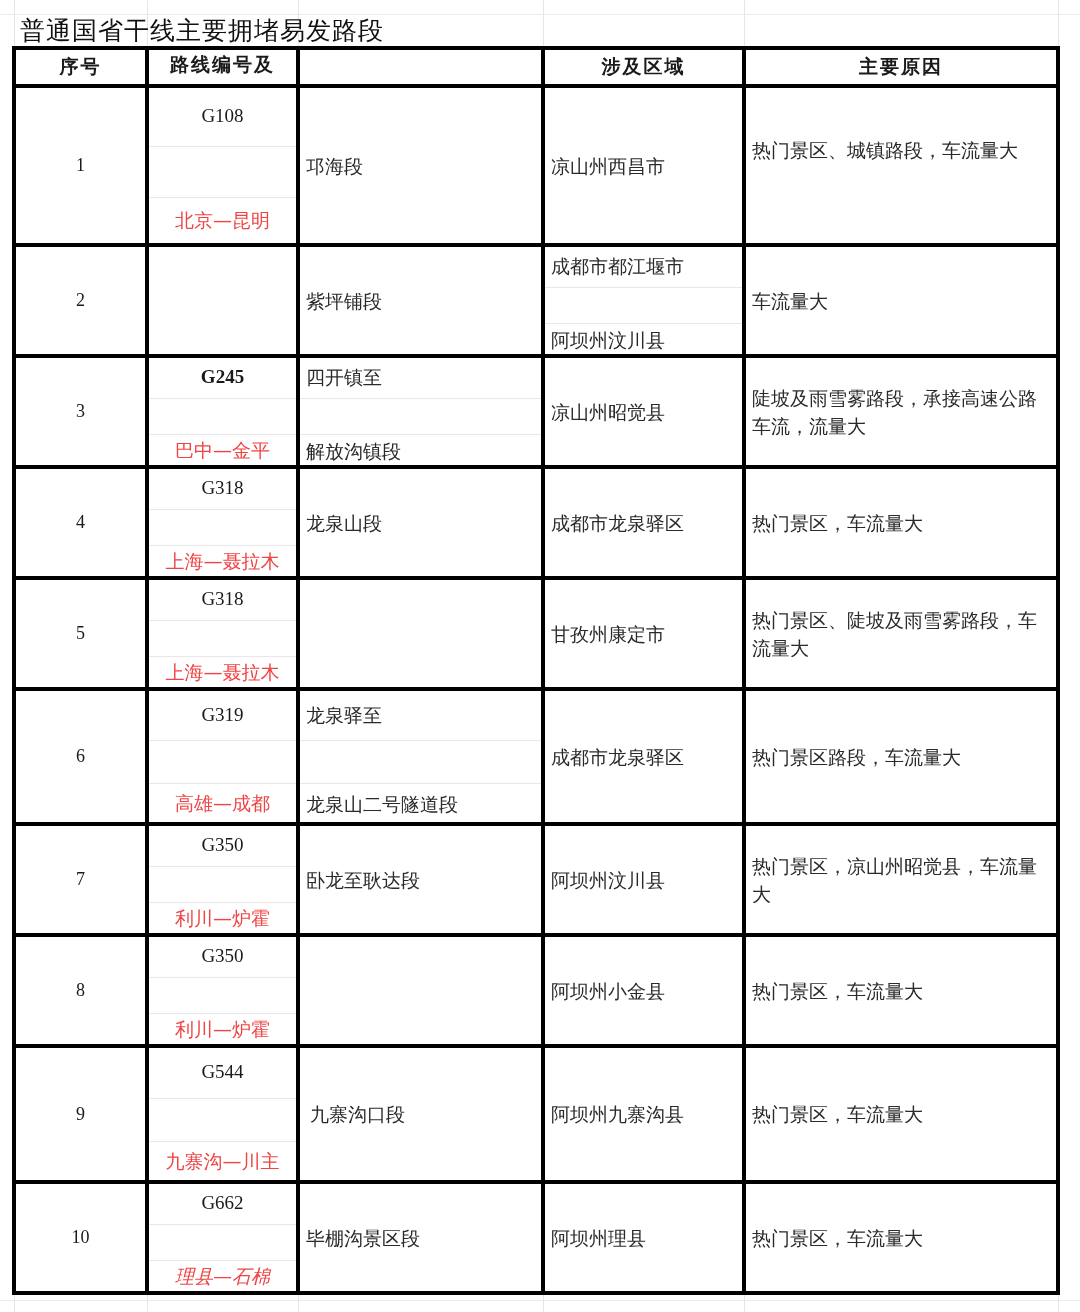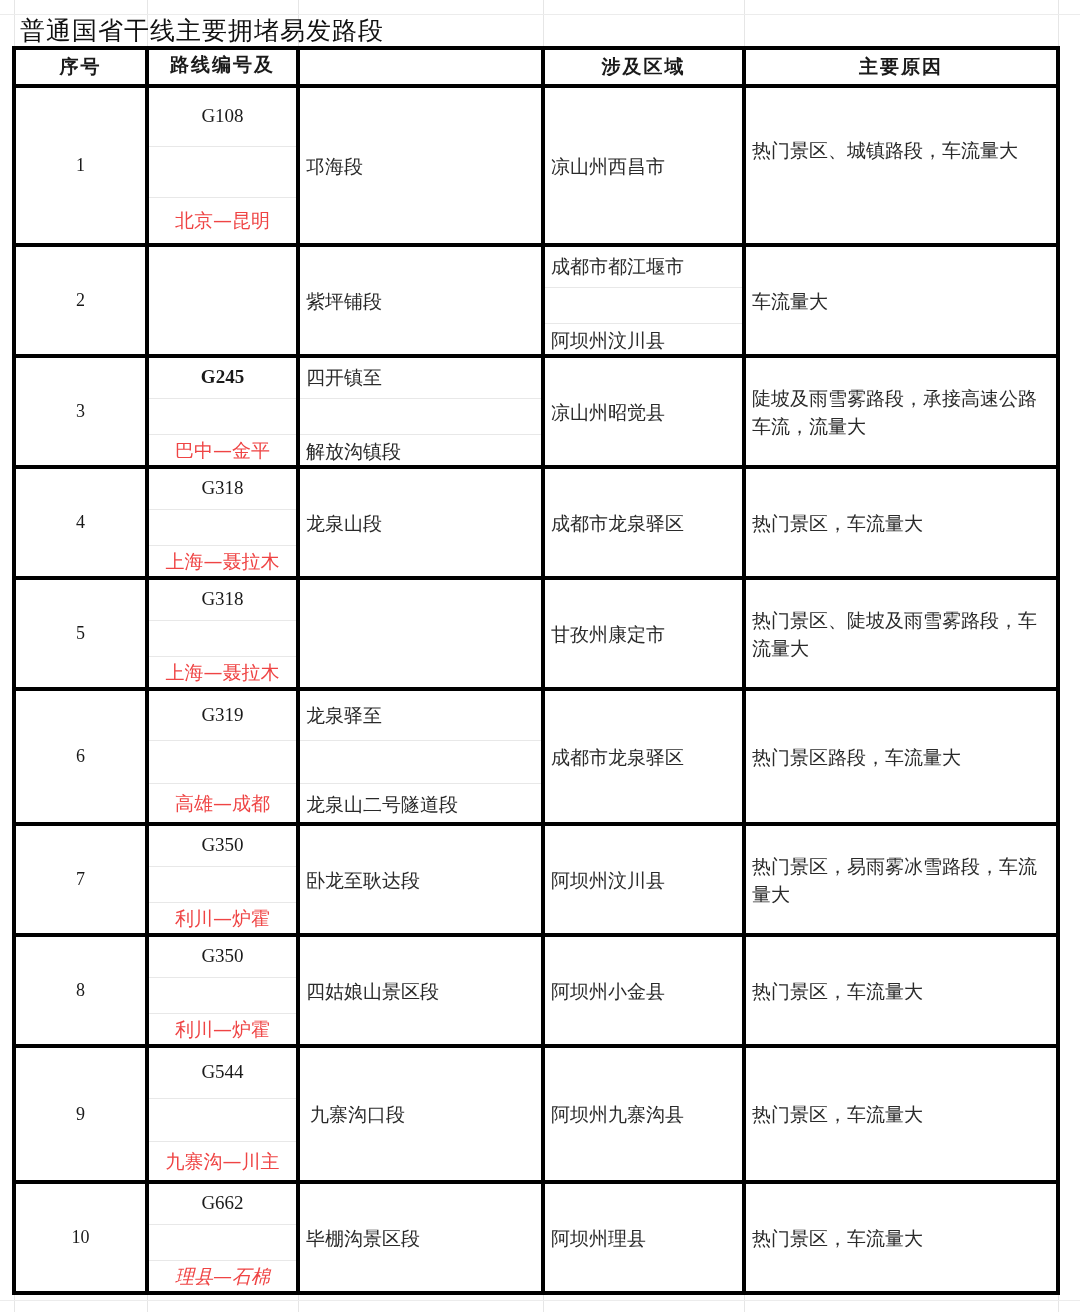--- a/index.html
+++ b/index.html
@@ -159,32 +159,29 @@
         <div class="cell route-name" style="left: 0px; top: 78px; width: 151px; height: 33px;">利川—炉霍</div>
         <div class="sub-line" style="left: 2px; right: 2px; top: 42px;"></div>
         <div class="sub-line" style="left: 2px; right: 2px; top: 78px;"></div>
       </div>
       <div class="cell" style="left: 284px; top: 0px; width: 245px; height: 111px; display: block;">
         <div class="cell txt" style="left: 0px; top: 0px; width: 245px; height: 111px;">卧龙至耿达段</div>
       </div>
       <div class="cell" style="left: 529px; top: 0px; width: 201px; height: 111px; display: block;">
         <div class="cell txt" style="left: 0px; top: 0px; width: 201px; height: 111px;">阿坝州汶川县</div>
       </div>
-      <div class="cell txt reason" style="left: 730px; top: 0px; width: 314px; height: 111px;">热门景区，易雨雾冰雪路段，车流量大</div>
+      <div class="cell txt reason" style="left: 730px; top: 0px; width: 314px; height: 111px;">热门景区，凉山州昭觉县，车流量大</div>
     </div>
     <div class="" style="position: absolute; left: 0px; top: 887px; width: 1044px; height: 111px;">
       <div class="cell num" style="left: 0px; top: 0px; width: 133px; height: 111px;">8</div>
       <div class="cell" style="left: 133px; top: 0px; width: 151px; height: 111px; display: block;">
         <div class="cell route-code" style="left: 0px; top: 0px; width: 151px; height: 42px;">G350</div>
         <div class="cell route-name" style="left: 0px; top: 78px; width: 151px; height: 33px;">利川—炉霍</div>
         <div class="sub-line" style="left: 2px; right: 2px; top: 42px;"></div>
         <div class="sub-line" style="left: 2px; right: 2px; top: 78px;"></div>
-      </div>
-      <div class="cell" style="left: 284px; top: 0px; width: 245px; height: 111px; display: block;">
-        <div class="cell txt" style="left: 0px; top: 0px; width: 245px; height: 111px;">四姑娘山景区段</div>
       </div>
       <div class="cell" style="left: 529px; top: 0px; width: 201px; height: 111px; display: block;">
         <div class="cell txt" style="left: 0px; top: 0px; width: 201px; height: 111px;">阿坝州小金县</div>
       </div>
       <div class="cell txt reason" style="left: 730px; top: 0px; width: 314px; height: 111px;">热门景区，车流量大</div>
     </div>
     <div class="" style="position: absolute; left: 0px; top: 998px; width: 1044px; height: 136px;">
       <div class="cell num" style="left: 0px; top: 0px; width: 133px; height: 136px;">9</div>
       <div class="cell" style="left: 133px; top: 0px; width: 151px; height: 136px; display: block;">
         <div class="cell route-code" style="left: 0px; top: 0px; width: 151px; height: 52px;">G544</div>

